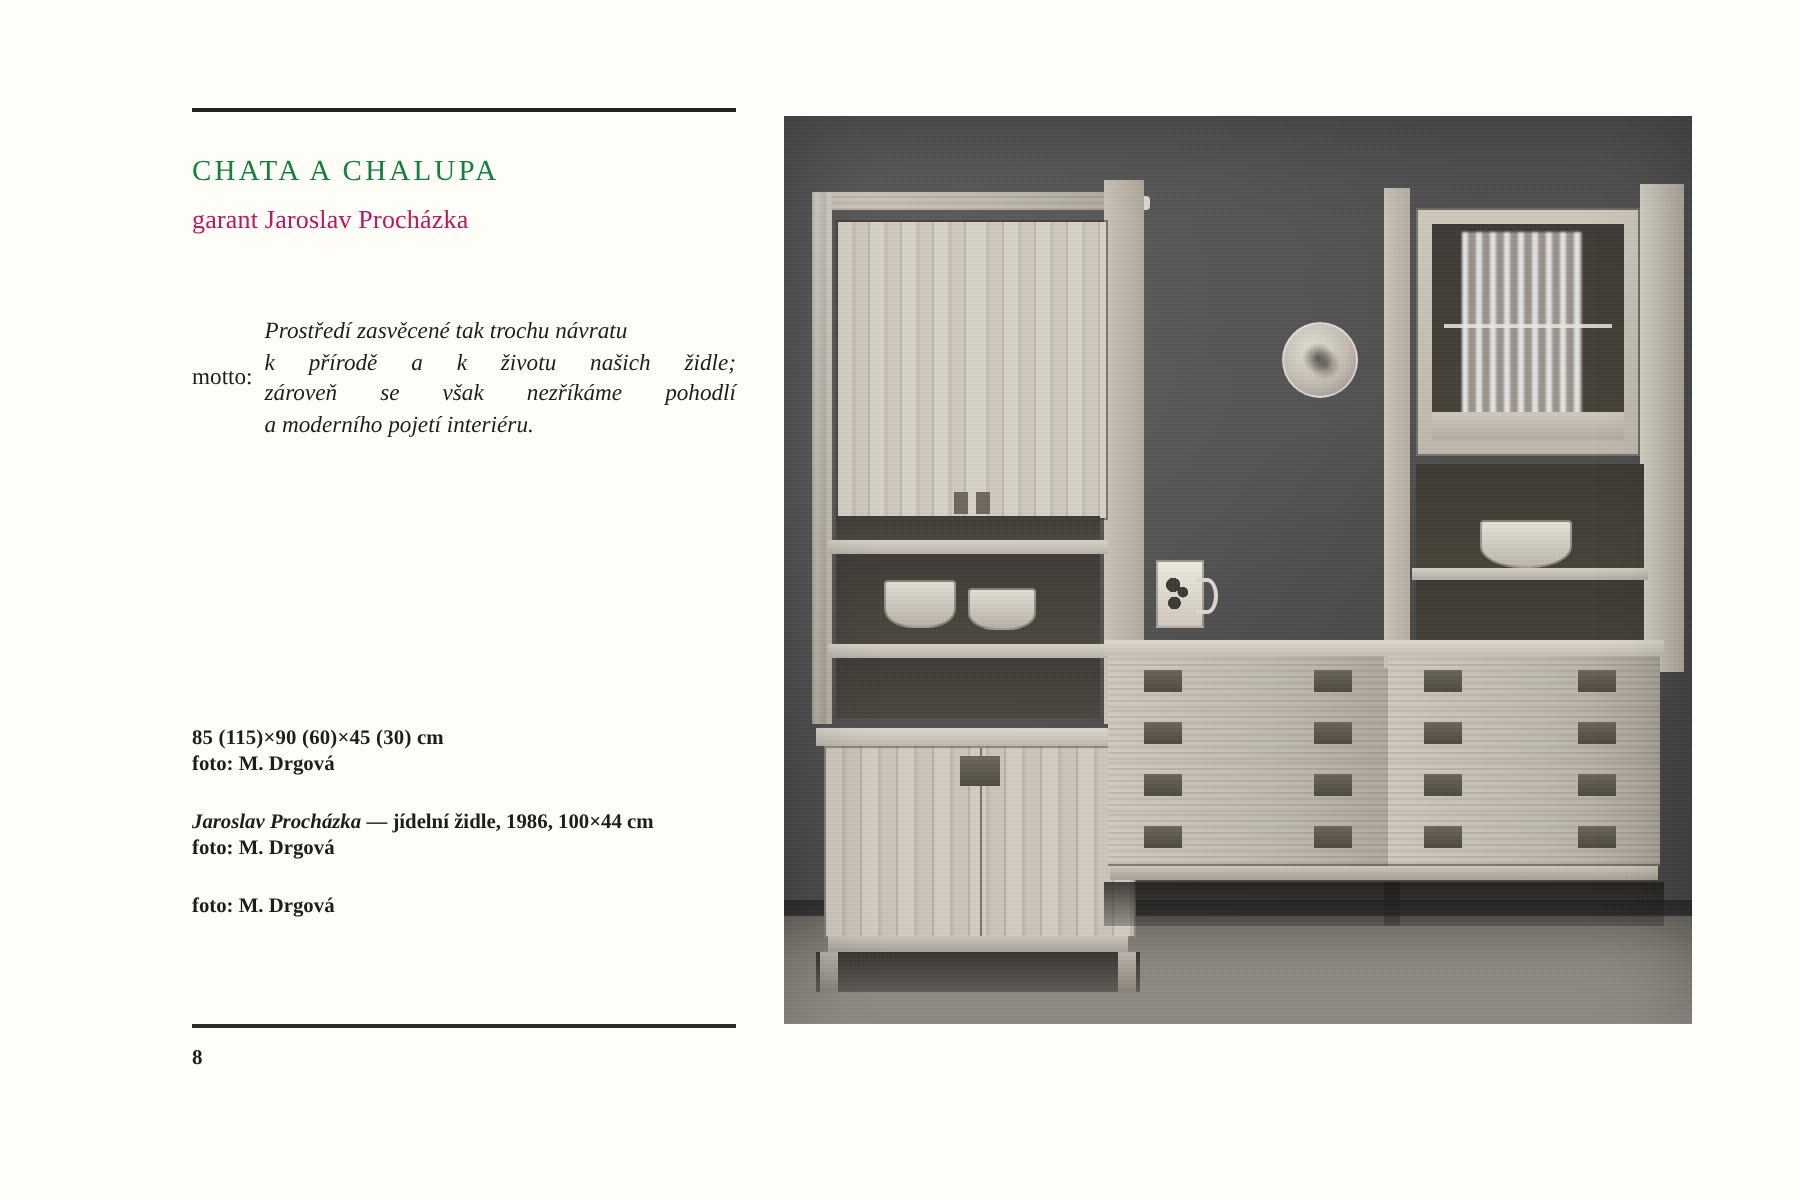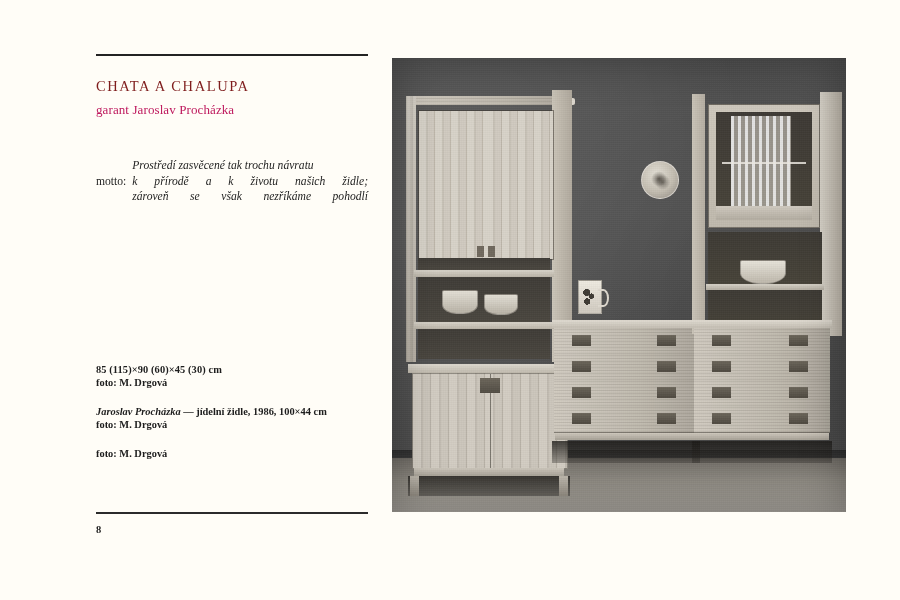--- a/index.html
+++ b/index.html
@@ -40,21 +40,21 @@
 
   .heading-block {
     position: absolute;
     left: 0;
     top: 24px;
     width: 272px;
   }
   .title {
     font-size: 14.5px;
     letter-spacing: 1.6px;
-    color: #7f1d1d;
+    color: #15803d;
     margin: 0 0 7px 0;
     font-weight: 400;
     white-space: nowrap;
   }
   .subtitle {
     font-size: 13px;
     color: #be185d;
     margin: 0;
     font-weight: 400;
     letter-spacing: 0.1px;
@@ -455,20 +455,21 @@
       <h1 class="title">CHATA A CHALUPA</h1>
       <p class="subtitle">garant Jaroslav Procházka</p>
     </div>
 
     <div class="motto">
       <div class="motto-label">motto:</div>
       <div class="motto-text">
         <span>Prostředí zasvěcené tak trochu návratu</span>
         <span class="j">k přírodě a k životu našich židle;</span>
         <span class="j">zároveň se však nezříkáme pohodlí</span>
+        <span>a moderního pojetí interiéru.</span>
       </div>
     </div>
 
     <div class="captions">
 
       <div class="caption spread">
         <span class="line dims">85 (115)×90 (60)×45 (30) cm</span>
         <span class="line photo-credit">foto: M. Drgová</span>
       </div>
 

